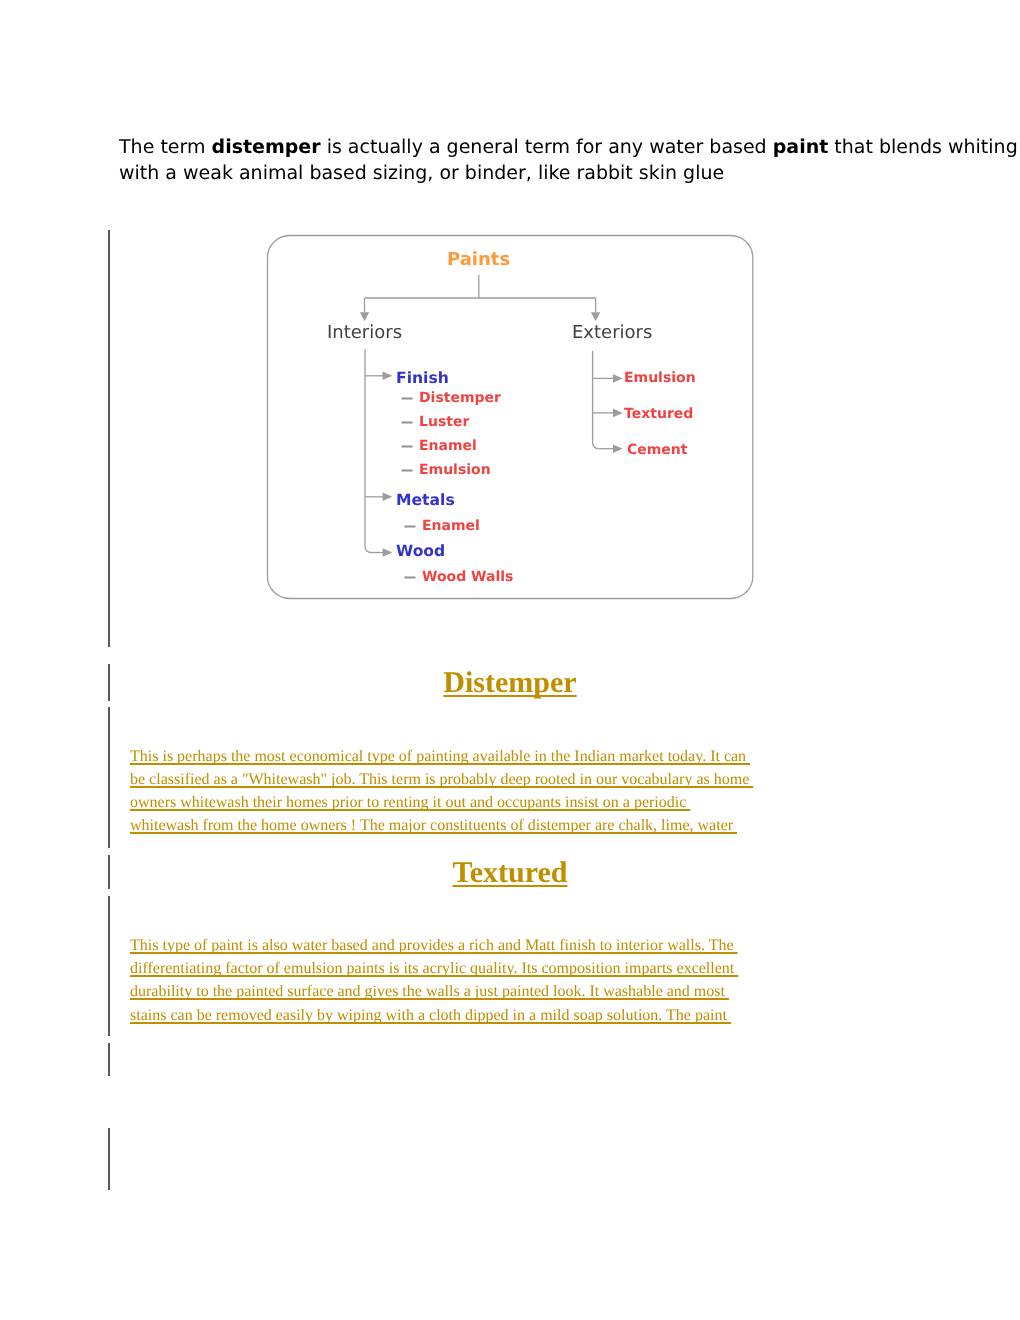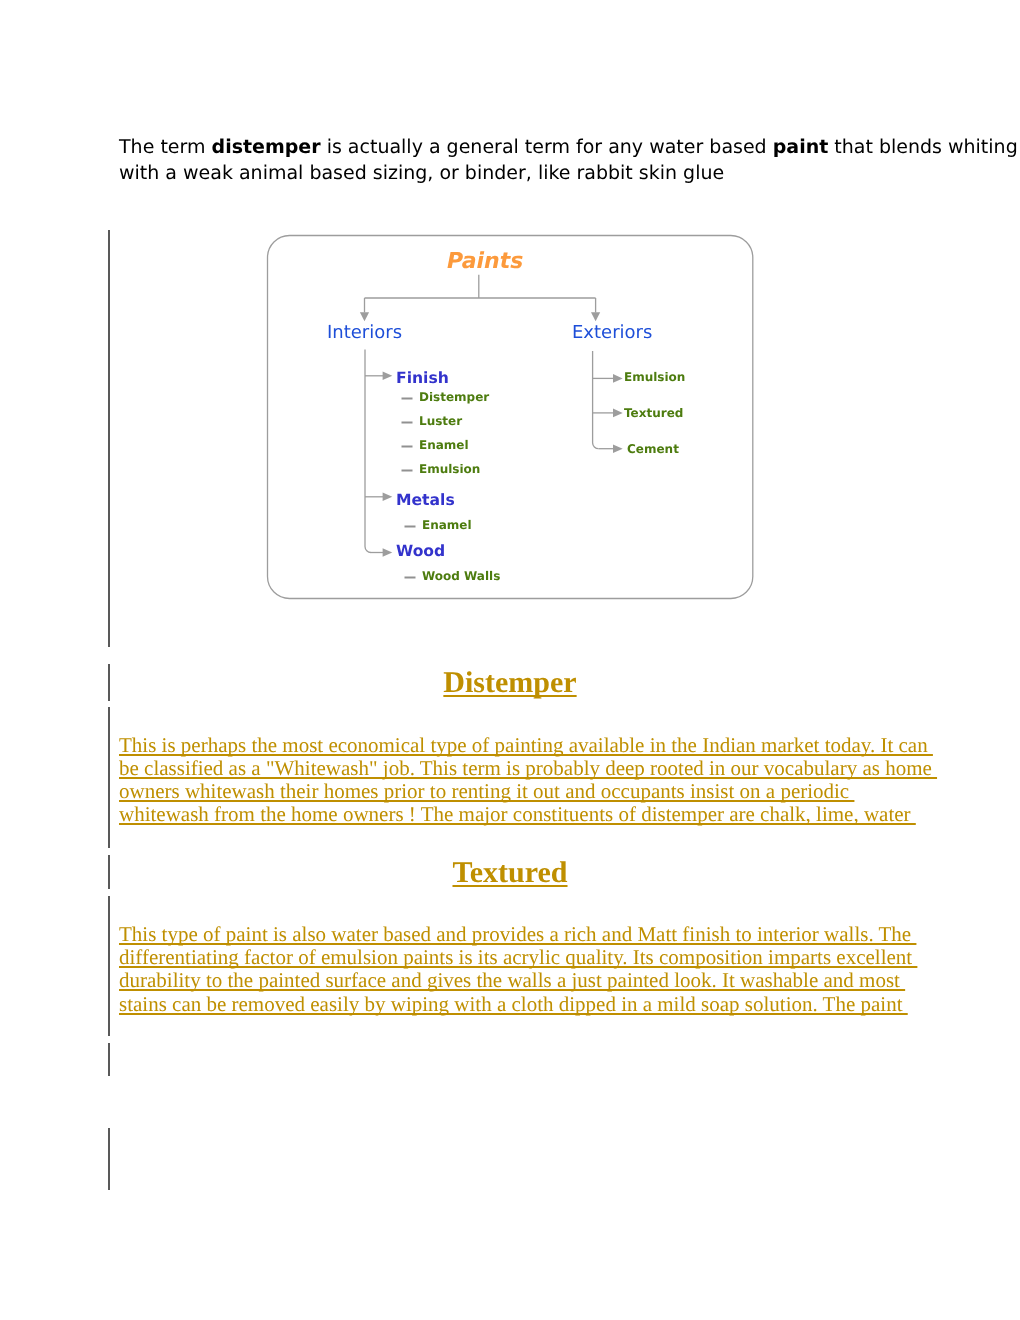--- a/index.html
+++ b/index.html
@@ -39,47 +39,47 @@
     position: absolute;
     left: 107.8px;
     width: 1.8px;
     background: #595959;
   }
 
   
   .diagram { position: absolute; left: 263px; top: 231px; width: 504px; height: 375px; }
   .diagram svg { position: absolute; left: 0; top: 0; }
   .dlabel { position: absolute; white-space: nowrap; font-family: "DejaVu Sans", sans-serif; line-height: 1; }
-  .t-root { color: #fc9a3c; font-weight: bold; font-size: 22px; font-style: italic; }
-  .t-l1 { color: #1d4ed8; font-size: 18px; }
+  .t-root { color: #fc9a3c; font-weight: bold; font-size: 18px; }
+  .t-l1 { color: #404040; font-size: 18px; }
   .t-l2 { color: #3333cc; font-weight: bold; font-size: 15.6px; }
-  .t-leaf { color: #4d7c0f; font-weight: bold; font-size: 12px; }
+  .t-leaf { color: #ef4444; font-weight: bold; font-size: 14px; }
 
   
   .h-sec {
     position: absolute;
     left: 0;
     width: 1020px;
     text-align: center;
     font-family: "Liberation Serif", serif;
     font-weight: bold;
     font-size: 30px;
     line-height: 34px;
     color: #bf8f00;
     margin: 0;
   }
   .para {
     position: absolute;
     left: 118px;
     width: 800px;
     font-family: "Liberation Serif", serif;
-    font-size: 21px;
+    font-size: 16px;
     line-height: 23.2px;
     color: #bf8f00;
-    margin: 1px;
+    margin: 12px;
   }
   .para .ln {
     display: block;
     white-space: pre;
     text-decoration: underline;
     text-decoration-skip-ink: none;
     text-decoration-thickness: 1.6px;
     text-underline-offset: 2.2px;
   }
   .h-sec span { text-decoration: underline; text-decoration-skip-ink: none; text-decoration-thickness: 2px; text-underline-offset: 2.5px; }

